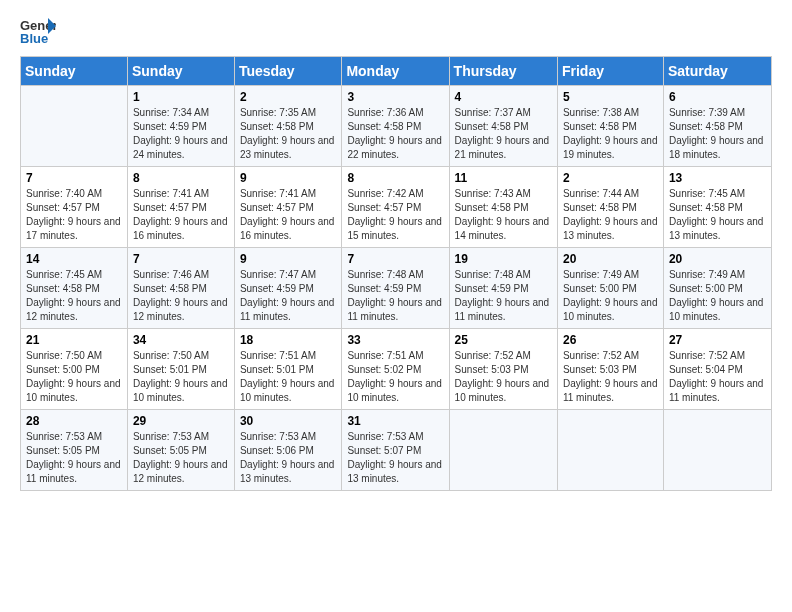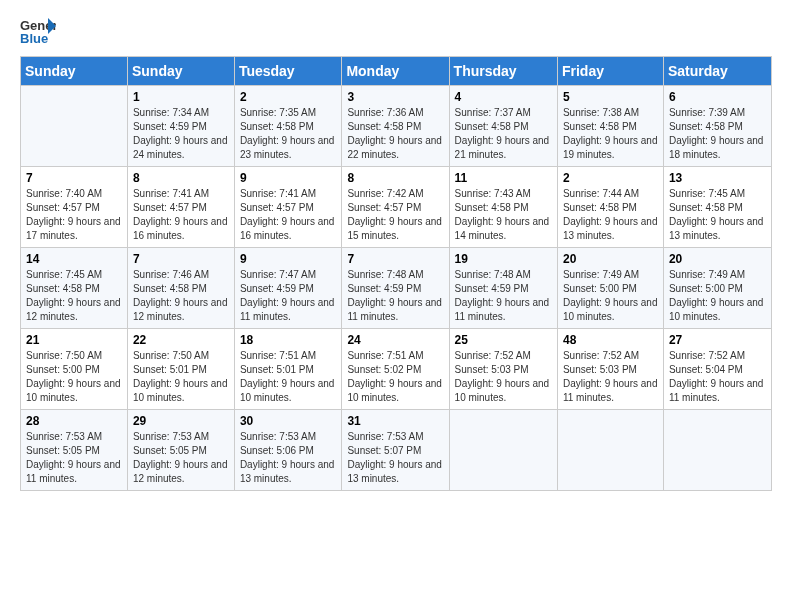--- a/index.html
+++ b/index.html
@@ -194,37 +194,37 @@
           <div class="day-num">20</div>
           <div class="day-info">Sunrise: 7:49 AM<br>Sunset: 5:00 PM<br>Daylight: 9 hours and 10 minutes.</div>
         </td>
       </tr>
       <tr>
         <td>
           <div class="day-num">21</div>
           <div class="day-info">Sunrise: 7:50 AM<br>Sunset: 5:00 PM<br>Daylight: 9 hours and 10 minutes.</div>
         </td>
         <td>
-          <div class="day-num">22</div>
+          <div class="day-num">34</div>
           <div class="day-info">Sunrise: 7:50 AM<br>Sunset: 5:01 PM<br>Daylight: 9 hours and 10 minutes.</div>
         </td>
         <td>
           <div class="day-num">18</div>
           <div class="day-info">Sunrise: 7:51 AM<br>Sunset: 5:01 PM<br>Daylight: 9 hours and 10 minutes.</div>
         </td>
         <td>
-          <div class="day-num">24</div>
+          <div class="day-num">33</div>
           <div class="day-info">Sunrise: 7:51 AM<br>Sunset: 5:02 PM<br>Daylight: 9 hours and 10 minutes.</div>
         </td>
         <td>
           <div class="day-num">25</div>
           <div class="day-info">Sunrise: 7:52 AM<br>Sunset: 5:03 PM<br>Daylight: 9 hours and 10 minutes.</div>
         </td>
         <td>
-          <div class="day-num">48</div>
+          <div class="day-num">26</div>
           <div class="day-info">Sunrise: 7:52 AM<br>Sunset: 5:03 PM<br>Daylight: 9 hours and 11 minutes.</div>
         </td>
         <td>
           <div class="day-num">27</div>
           <div class="day-info">Sunrise: 7:52 AM<br>Sunset: 5:04 PM<br>Daylight: 9 hours and 11 minutes.</div>
         </td>
       </tr>
       <tr>
         <td>
           <div class="day-num">28</div>

